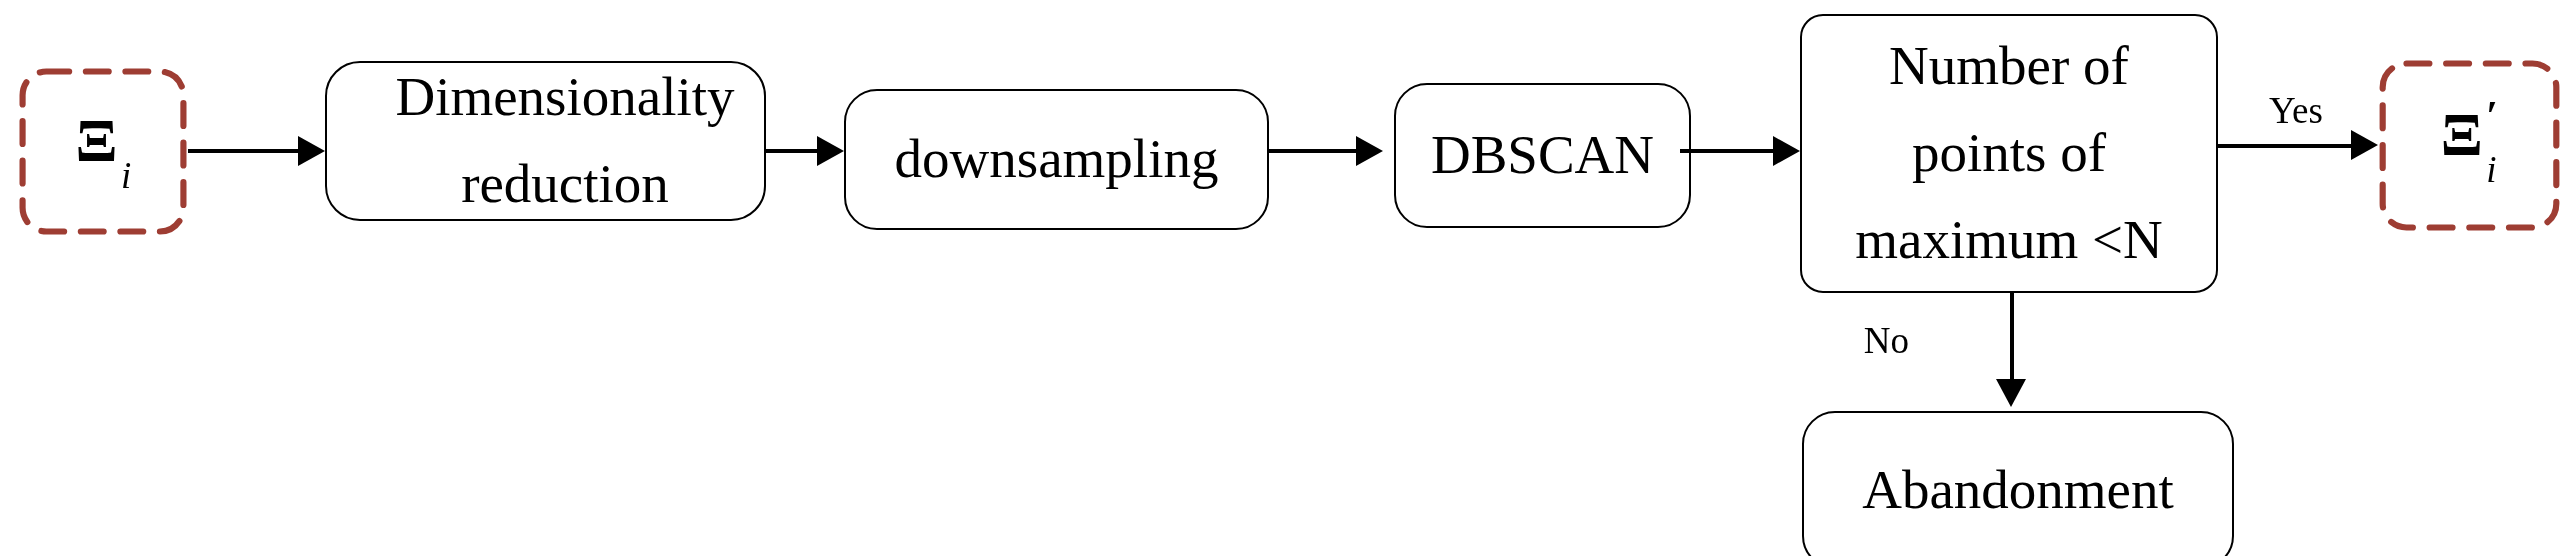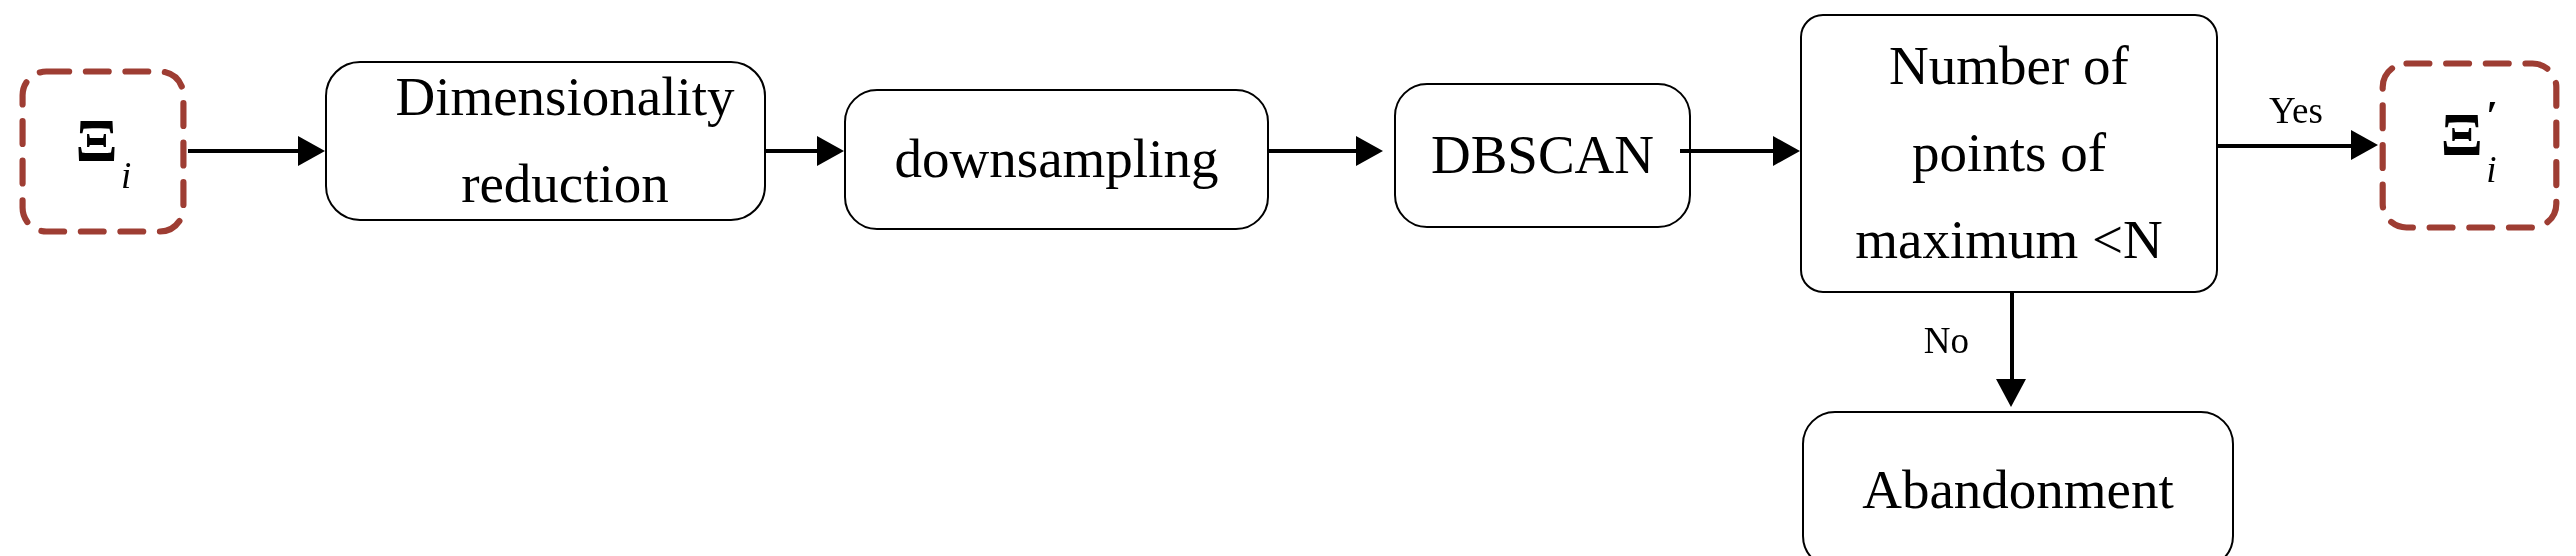--- a/index.html
+++ b/index.html
@@ -141,21 +141,21 @@
     </svg>
     <span class="math">
       <span class="xi">Ξ</span>
       <span class="marks">
         <span class="prime">′</span>
         <span class="sub">i</span>
       </span>
     </span>
   </div>
 
-  <div class="edge-label" style="left:1850px; top:319px; width:119px; text-align:right;">No</div>
+  <div class="edge-label" style="left:1790px; top:319px; width:119px; text-align:right;">No</div>
   <div class="shaft-v" style="left:2010px; top:293px; height:86px;"></div>
   <div class="head-down" style="left:1996px; top:379px;"></div>
 
   <div class="box" style="left:1802px; top:411px; width:432px; height:158px; border-radius:33px;">
     <span class="box-label">Abandonment</span>
   </div>
 
 </div>
 
 

